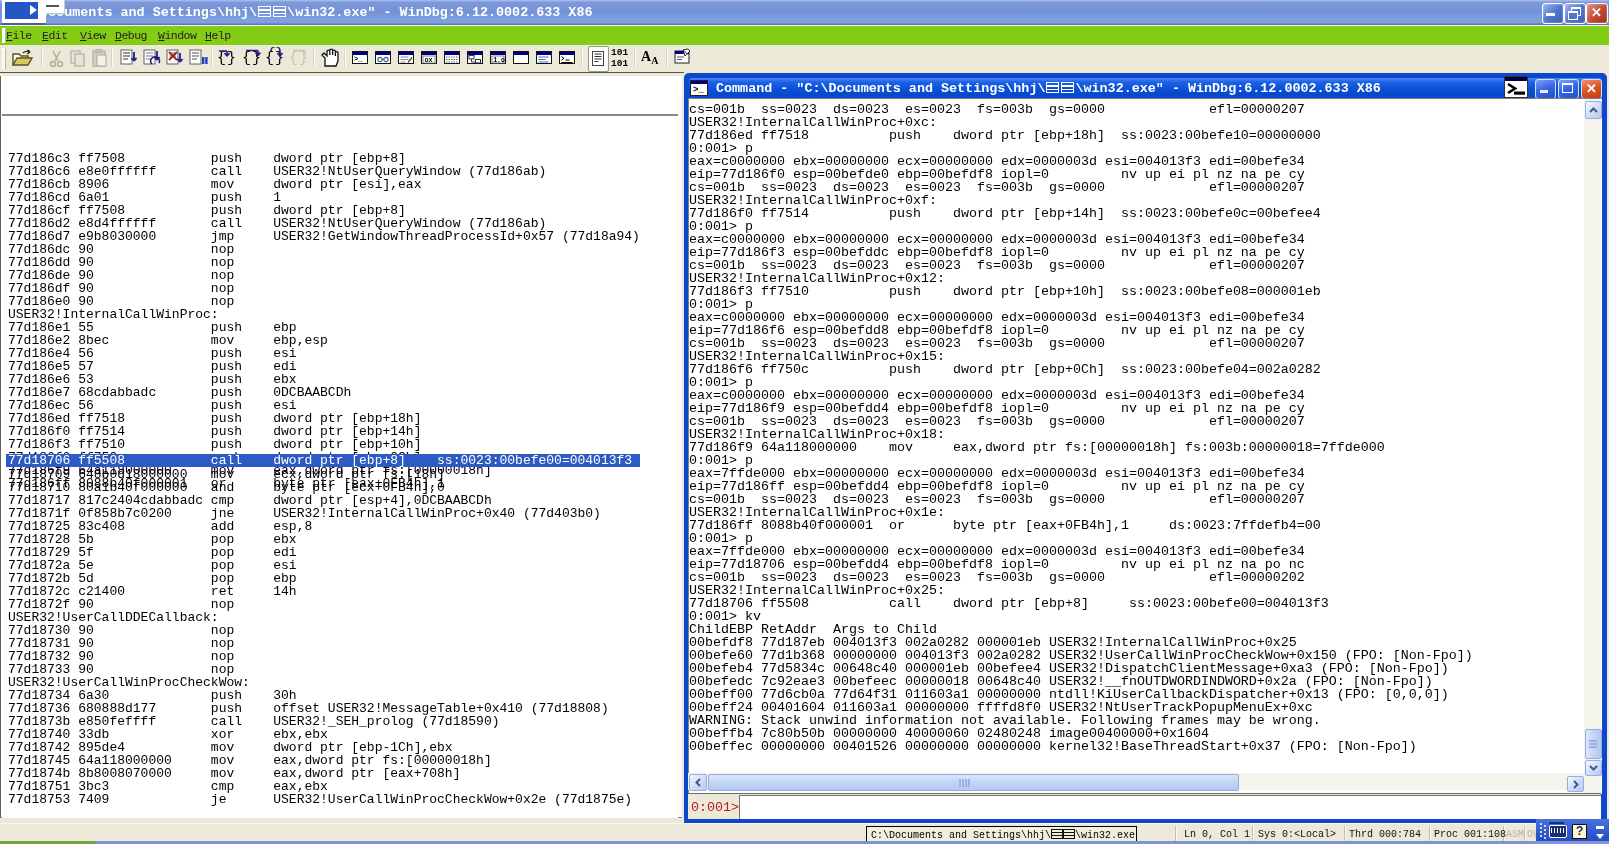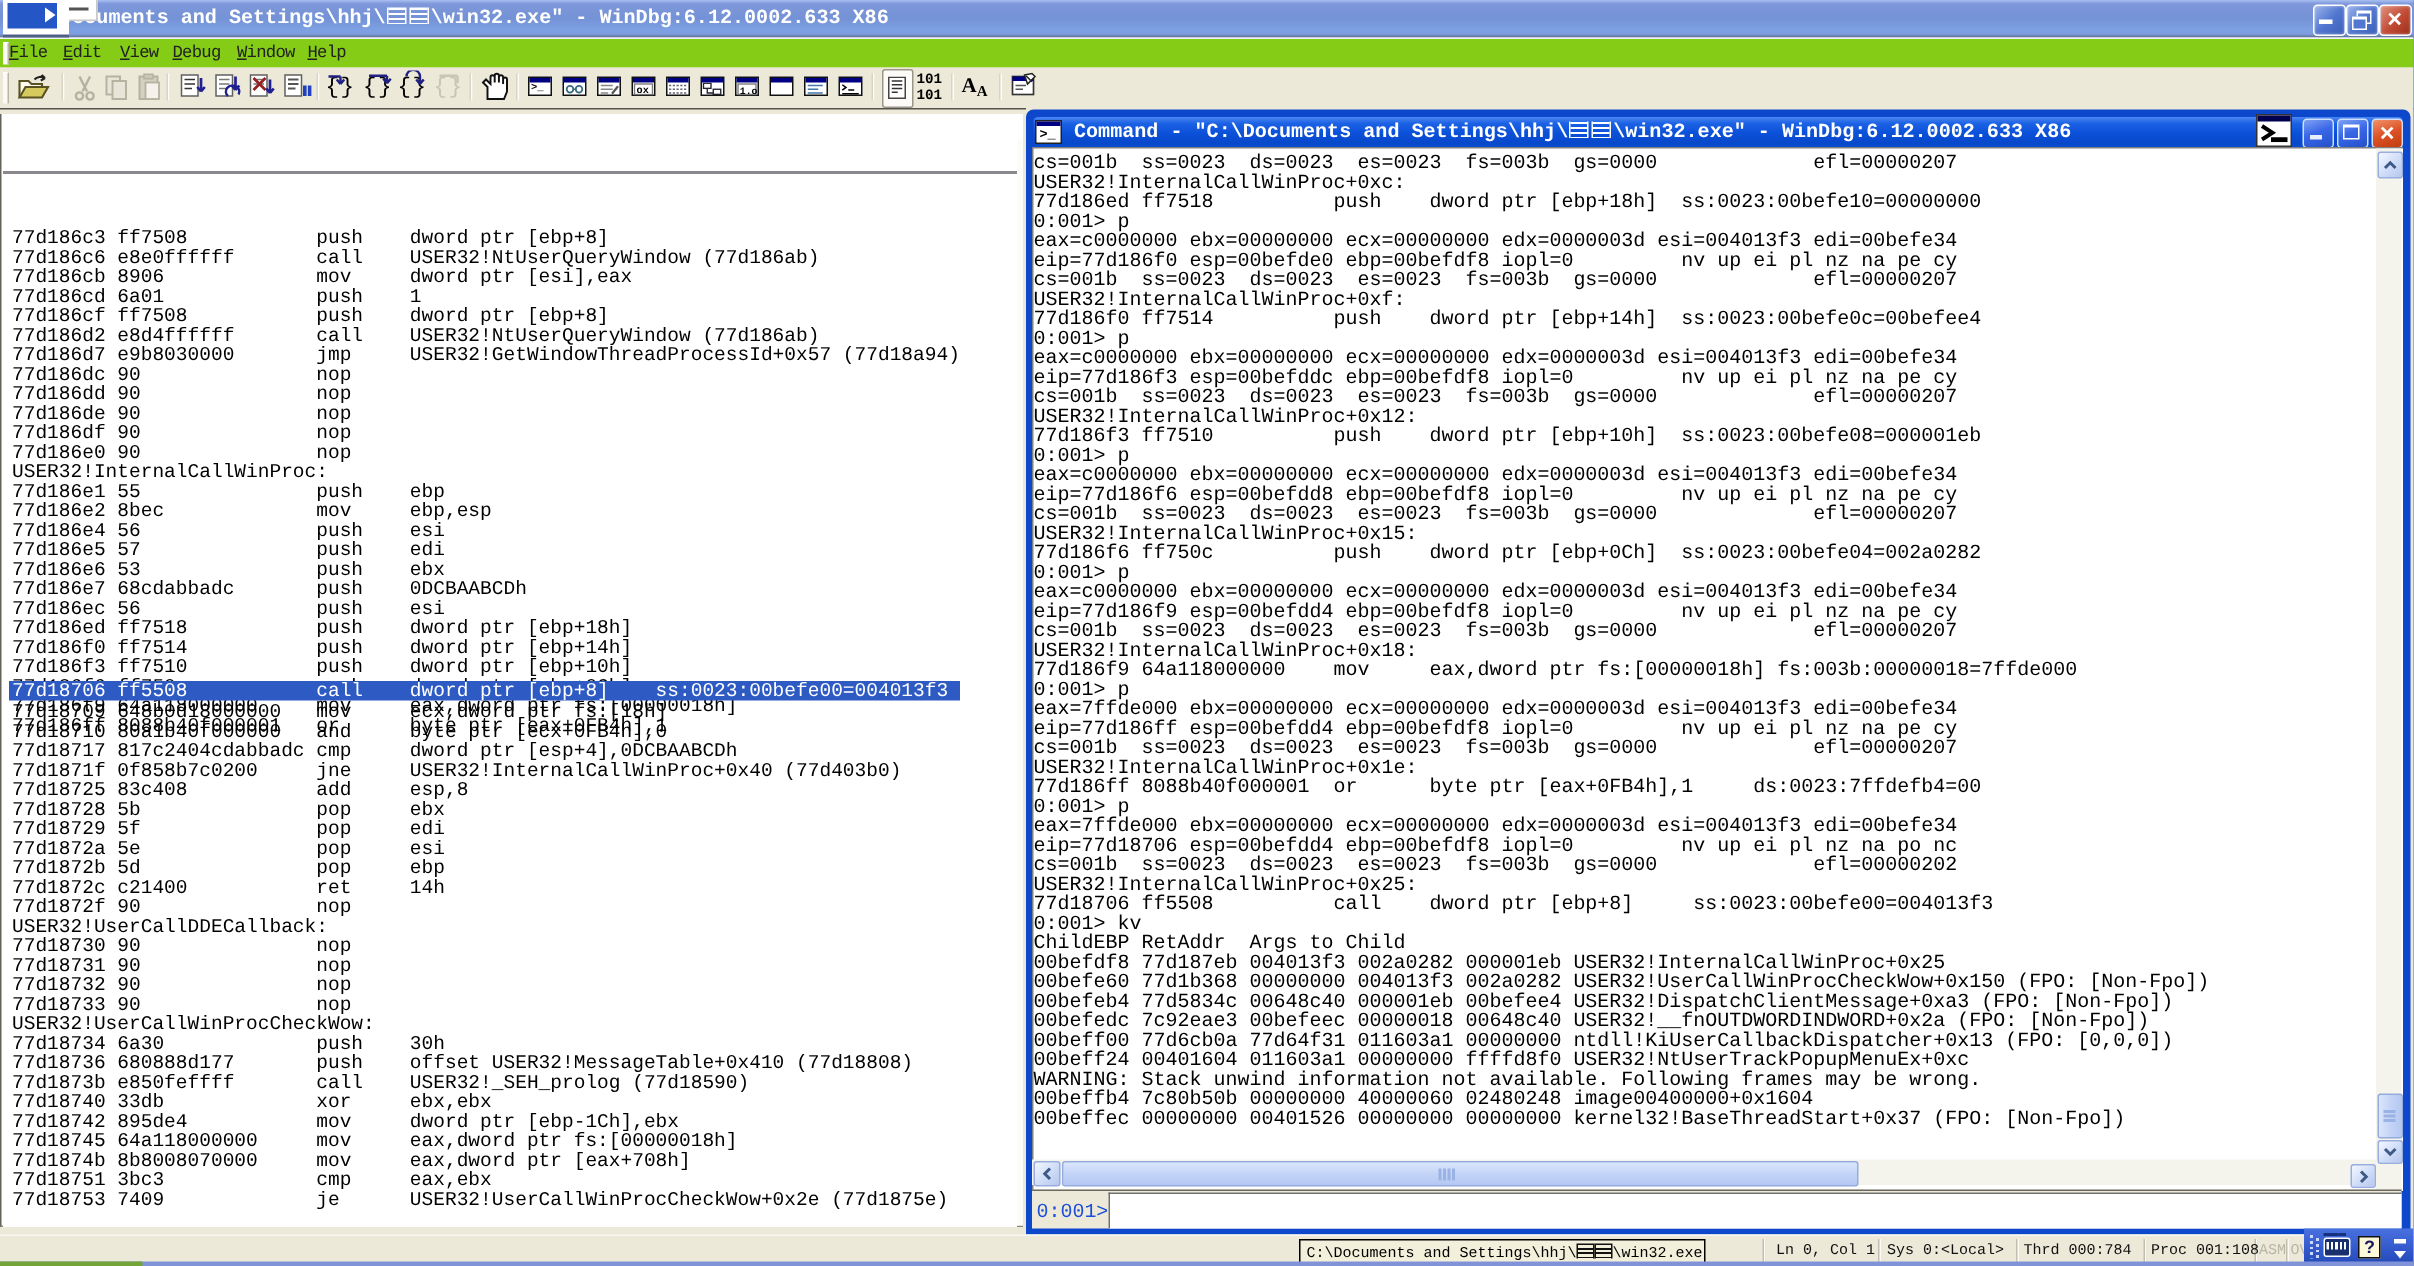--- a/index.html
+++ b/index.html
@@ -71,21 +71,21 @@
   border-left:1px solid #808080;border-top:1px solid #808080;}
 
 .sbtn{position:absolute;border-radius:2px;border:1px solid #98aee0;
   background:linear-gradient(135deg,#f4f7ff 0%,#cfdcf8 55%,#b7c8ee 100%);}
 .sthumb{position:absolute;border-radius:2px;border:1px solid #93abdf;
   background:linear-gradient(90deg,#dbe6fb 0%,#c4d4f7 50%,#b5c8f2 100%);}
 .sthumbh{background:linear-gradient(180deg,#dbe6fb 0%,#c4d4f7 50%,#b5c8f2 100%);}
 #vtrack{left:900px;top:26px;width:17px;height:694px;background:#f4f3ec;}
 #htrack{left:4px;top:700px;width:896px;height:17px;background:#f4f3ec;}
 #cmdinput{left:4px;top:720px;width:913px;height:25px;background:#ece9d8;border-top:1px solid #6c6a60;}
-#cmdprompt{left:3px;top:7px;font:13.3px/14px "Liberation Mono",monospace;color:#1d4ed8;}
+#cmdprompt{left:3px;top:7px;font:13.3px/14px "Liberation Mono",monospace;color:#b91c1c;}
 #cmdedit{left:51px;top:1px;width:861px;height:23px;background:#fff;border-left:1px solid #707068;border-top:1px solid #707068;}
 
 #status{left:0;top:823px;width:1609px;height:21px;background:#ece9d8;border-top:1px solid #f8f7f2;}
 .stxt{top:5px;font:10px/12px "Liberation Mono",monospace;color:#111;white-space:pre;}
 .ssep{top:2px;width:1px;height:17px;background:#c2bfae;border-right:1px solid #fbfaf4;}
 #tooltip{left:866px;top:2px;width:269px;height:15px;background:#f2efdb;border:1px solid #000;}
 #tooltiptext{left:4px;top:2px;font:10px/11px "Liberation Mono",monospace;color:#000;white-space:pre;}
 #langbar{left:1536px;top:-5px;width:73px;height:26px;background:linear-gradient(180deg,#4a71e0 0%,#2f55c8 60%,#2247b4 100%);}
 #bottomedge{left:0;top:841px;width:1609px;height:3px;background:#8193d8;}
 #bottomgreen{left:0;top:841px;width:95px;height:3px;background:#74a437;}

